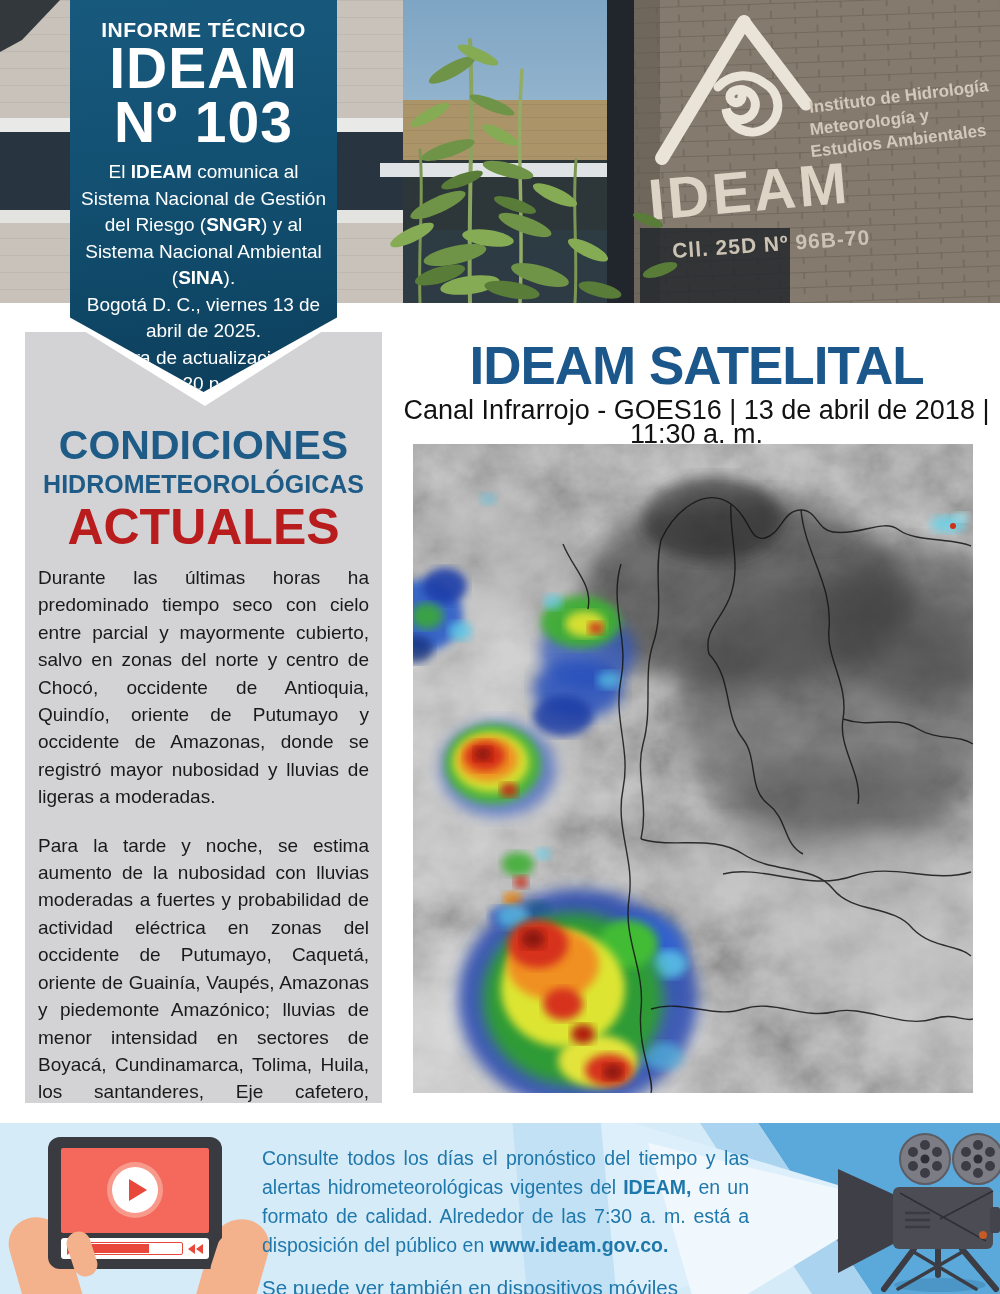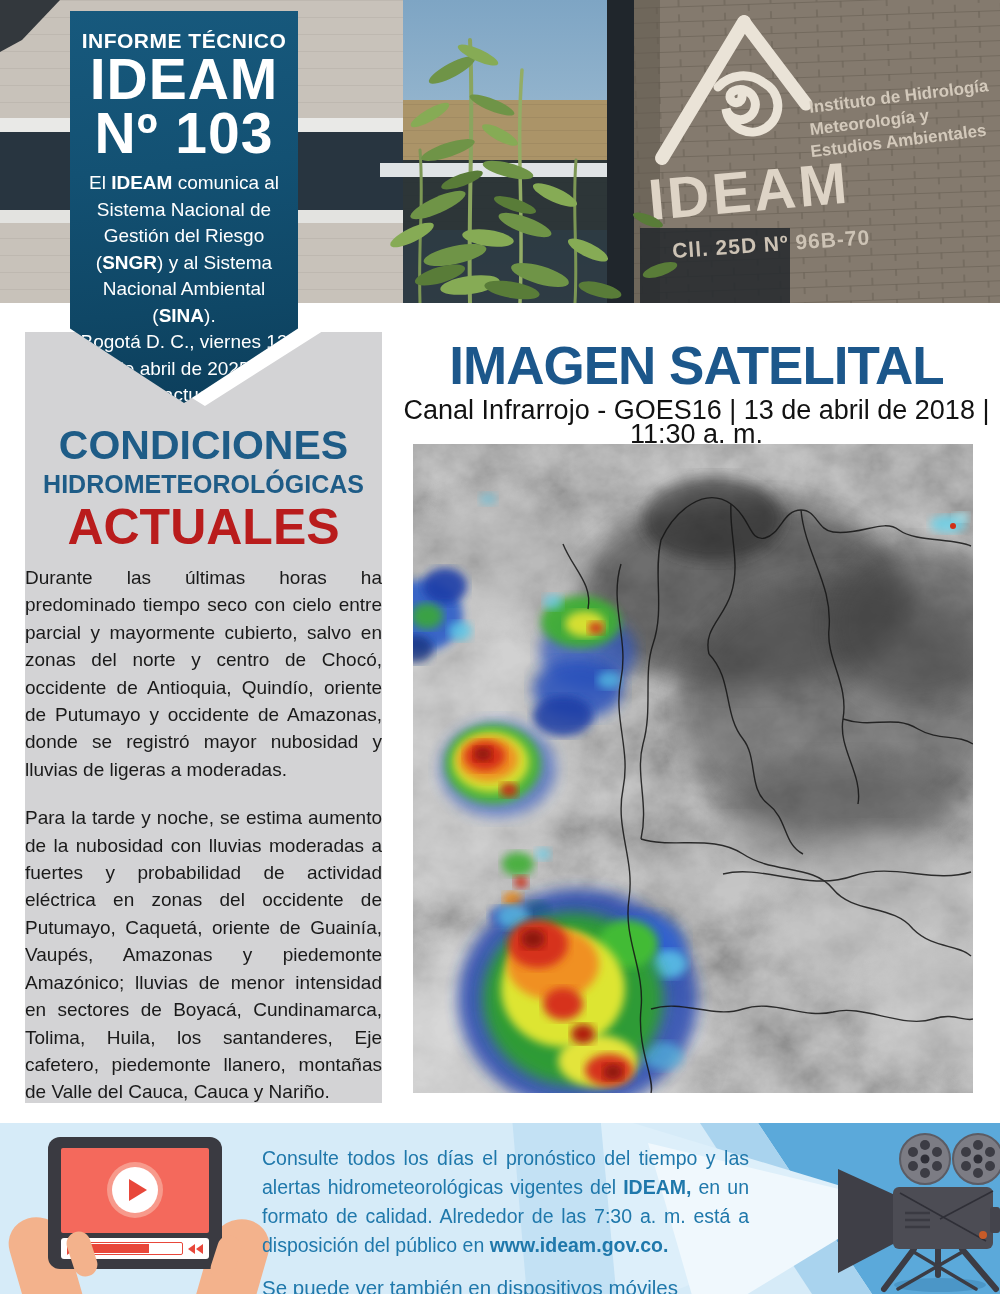--- a/index.html
+++ b/index.html
@@ -4,37 +4,37 @@
 <style>
   html,body{margin:0;padding:0;background:#ffffff;}
   .page{position:relative;width:1000px;height:1294px;background:#ffffff;overflow:hidden;
         font-family:"Liberation Sans",sans-serif;}
 
   
   .photo{position:absolute;left:0;top:0;width:1000px;height:303px;overflow:hidden;background:#c9c4bd;}
   .photo svg{display:block;}
 
   
-  .ribbon{position:absolute;left:70px;top:11px;width:228px;height:392px;z-index:6;
+  .ribbon{position:absolute;left:70px;top:0;width:267px;height:392px;z-index:6;
           clip-path:polygon(0 0,100% 0,100% 81%,50% 100%,0 81%);
           background:linear-gradient(175deg,#17597d 0%,#135173 40%,#0f4766 75%,#0c3e5b 100%);
           color:#ffffff;text-align:center;}
   .ribbon-kicker{padding-top:18px;font-size:21px;font-weight:bold;letter-spacing:.5px;}
   .ribbon-title{font-size:57px;font-weight:bold;line-height:52px;letter-spacing:1px;}
   .ribbon-number{font-size:57px;font-weight:bold;line-height:56px;letter-spacing:1px;}
   .ribbon-body{margin-top:9px;padding:0 9px;font-size:19px;line-height:26.5px;}
   .ribbon-body b{font-weight:bold;}
 
   
   .gray-panel{position:absolute;left:25px;top:332px;width:357px;height:771px;background:#d3d3d5;
               clip-path:polygon(0 0,17% 0,50.4% 9.6%,83% 0,100% 0,100% 100%,0 100%);}
   .cond-h1{margin-top:90px;text-align:center;color:#1e5c87;font-weight:bold;font-size:41px;line-height:46px;letter-spacing:0;}
   .cond-h2{text-align:center;color:#1e5c87;font-weight:bold;font-size:25px;line-height:33px;}
   .cond-h3{text-align:center;color:#b91c1c;font-weight:bold;font-size:50px;line-height:53px;}
-  .cond-p{padding:0 0;margin-top:10px;color:#1a1a1a;font-size:19px;line-height:27.4px;
+  .cond-p{padding:0 13px;margin-top:10px;color:#1a1a1a;font-size:19px;line-height:27.4px;
           text-align:justify;}
   .cond-p + .cond-p{margin-top:21px;}
 
   
   .sat-head{position:absolute;left:398px;top:338px;width:597px;text-align:center;}
   .sat-title{color:#1c578b;font-weight:bold;font-size:53px;line-height:56px;letter-spacing:-1px;}
   .sat-sub{margin-top:4px;color:#121212;font-size:27px;line-height:24px;}
   .sat-map{position:absolute;left:413px;top:444px;width:560px;height:649px;overflow:hidden;background:#8f8f8f;}
 
   
@@ -184,21 +184,21 @@
 
   <div class="gray-panel">
     <div class="cond-h1">CONDICIONES</div>
     <div class="cond-h2">HIDROMETEOROLÓGICAS</div>
     <div class="cond-h3">ACTUALES</div>
     <div class="cond-p">Durante las últimas horas ha predominado tiempo seco con cielo entre parcial y mayormente cubierto, salvo en zonas del norte y centro de Chocó, occidente de Antioquia, Quindío, oriente de Putumayo y occidente de Amazonas, donde se registró mayor nubosidad y lluvias de ligeras a moderadas.</div>
     <div class="cond-p">Para la tarde y noche, se estima aumento de la nubosidad con lluvias moderadas a fuertes y probabilidad de actividad eléctrica en zonas del occidente de Putumayo, Caquetá, oriente de Guainía, Vaupés, Amazonas y piedemonte Amazónico; lluvias de menor intensidad en sectores de Boyacá, Cundinamarca, Tolima, Huila, los santanderes, Eje cafetero, piedemonte llanero, montañas de Valle del Cauca, Cauca y Nariño.</div>
   </div>
 
   <div class="sat-head">
-    <div class="sat-title">IMAGEN SATELITAL</div>
+    <div class="sat-title">IDEAM SATELITAL</div>
     <div class="sat-sub">Canal Infrarrojo - GOES16 | 13 de abril de 2018 | 11:30 a. m.</div>
   </div>
 
   <div class="sat-map">
     <svg width="560" height="649" viewBox="0 0 560 649">
       <defs>
         <filter id="cloudNoise" x="0" y="0" width="100%" height="100%">
           <feTurbulence type="fractalNoise" baseFrequency="0.018 0.022" numOctaves="5" seed="11" stitchTiles="stitch"></feTurbulence>
           <feColorMatrix type="saturate" values="0"></feColorMatrix>
           <feComponentTransfer>

